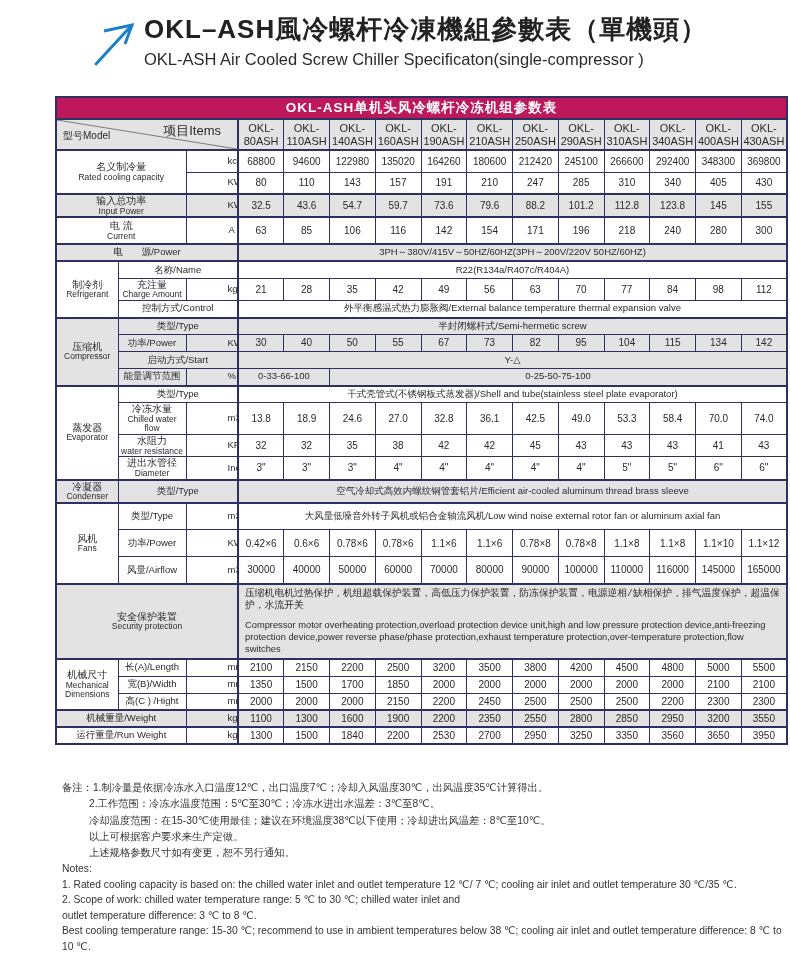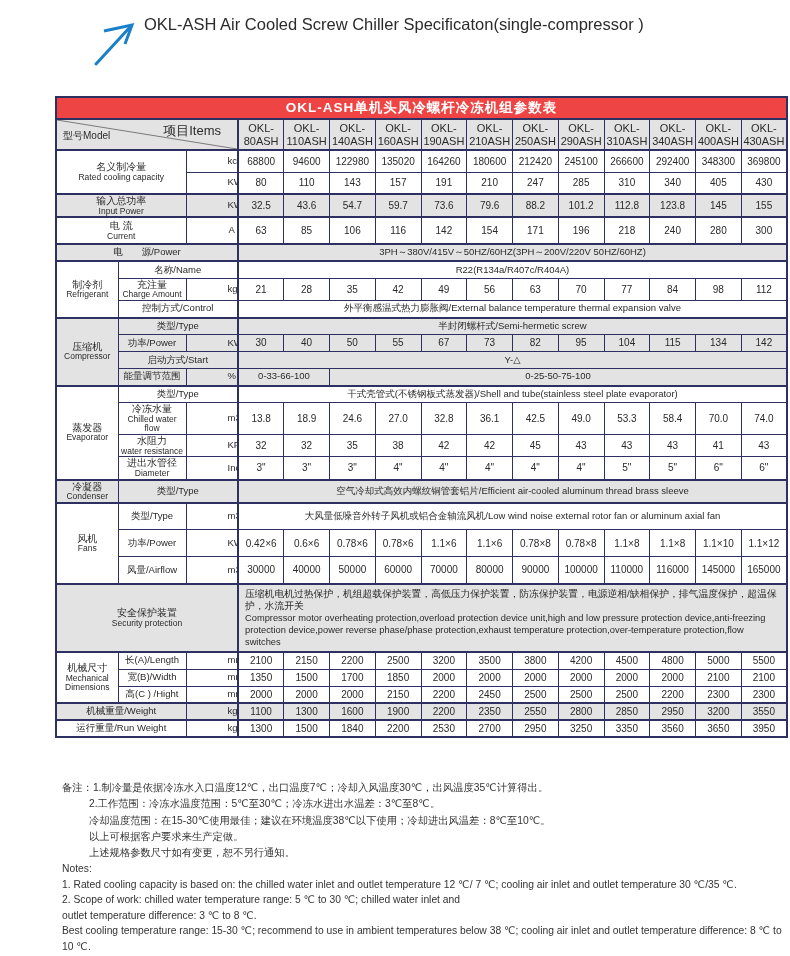--- a/index.html
+++ b/index.html
@@ -10,33 +10,33 @@
   #logo{margin-top:6px;margin-right:8px;}
   #titles .t-zh{font-size:26px;font-weight:700;letter-spacing:1px;color:#222;}
   #titles .t-en{font-size:16.5px;font-weight:400;color:#2b2b2b;margin-top:3px;}
   
   table{position:absolute;left:55px;top:96px;width:733px;border-collapse:collapse;table-layout:fixed;}
   td{border:1px solid #2e3062;text-align:center;vertical-align:middle;padding:0 1px;
      font-size:10px;line-height:1.15;overflow:hidden;background:#ffffff;}
   tr.g td{background:#e3e3e3;}
   tr.sec td{border-top-width:2px;}
   table{border:2px solid #2e3062;}
-  td.banner{background:#ef4444;color:#ffffff;font-size:13.5px;font-weight:700;
+  td.banner{background:#be185d;color:#ffffff;font-size:13.5px;font-weight:700;
             letter-spacing:1px;border-bottom-width:2px;margin-left:16px;}
   .r22{height:22px}.r31{height:31px}.r30{height:17px}.r27{height:27px}.r17{height:17px}.r67{height:67px}
   .v{font-size:10px;}
   .v.first,.dv{border-left-width:2px;}
   .model{font-size:11px;line-height:1.15;margin-left:35px;}
   .l1{font-size:10px;}
   .l2{font-size:8.5px;}
   .lab{font-size:9.5px;}
   .unit{font-size:9.5px;padding-left:41px;}
   .merge{font-size:9.5px;}
   .sectext{text-align:left;padding:3px 6px;line-height:1.25;}
-  .sectext .szh{font-size:9.8px;margin-bottom:1px;}
+  .sectext .szh{font-size:9.8px;margin-bottom:8px;font-family:Liberation Mono, monospace;}
   .sectext .sen{font-size:9.3px;}
   
   td.corner{position:relative;padding:0;}
   td.corner svg.diag{position:absolute;left:0;top:0;width:100%;height:100%;}
   .corner-model{position:absolute;left:6px;bottom:8px;font-size:10px;}
   .corner-items{position:absolute;right:16px;top:4px;font-size:13px;}
   
   #notes{position:absolute;left:62px;top:780px;width:722px;font-size:10.3px;color:#333;}
   #notes-zh div{line-height:1.58;}
   #notes-zh div{padding-left:27px;}
@@ -48,20 +48,21 @@
 <body>
 
 <div id="page">
 
   <div id="doc-header">
     <svg id="logo" width="44" height="48" viewBox="0 0 44 48">
       <line x1="4" y1="46" x2="39" y2="8" stroke="#1a80c9" stroke-width="3" stroke-linecap="round"></line>
       <polyline points="12,13 40,7 33,26" fill="none" stroke="#1a80c9" stroke-width="3" stroke-linejoin="miter"></polyline>
     </svg>
     <div id="titles">
+      <div class="t-zh">OKL–ASH風冷螺杆冷凍機組參數表（單機頭）</div>
       <div class="t-en">OKL-ASH Air Cooled Screw Chiller Specificaton(single-compressor )</div>
     </div>
   </div>
 
   <table>
     <colgroup>
       <col style="width:62px">
         <col style="width:68px">
         <col style="width:52px">
       <col span="12">

